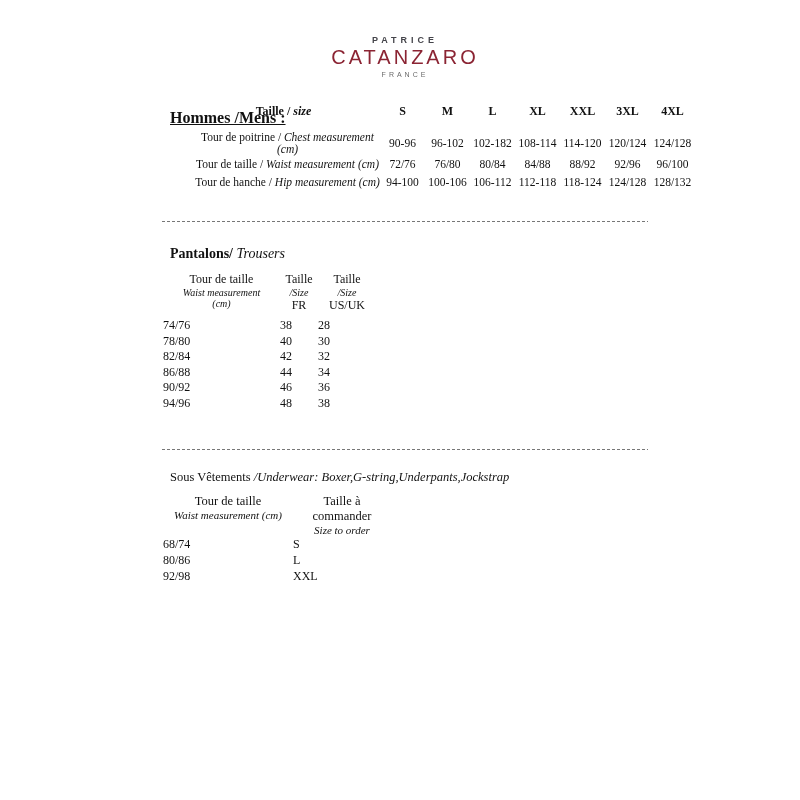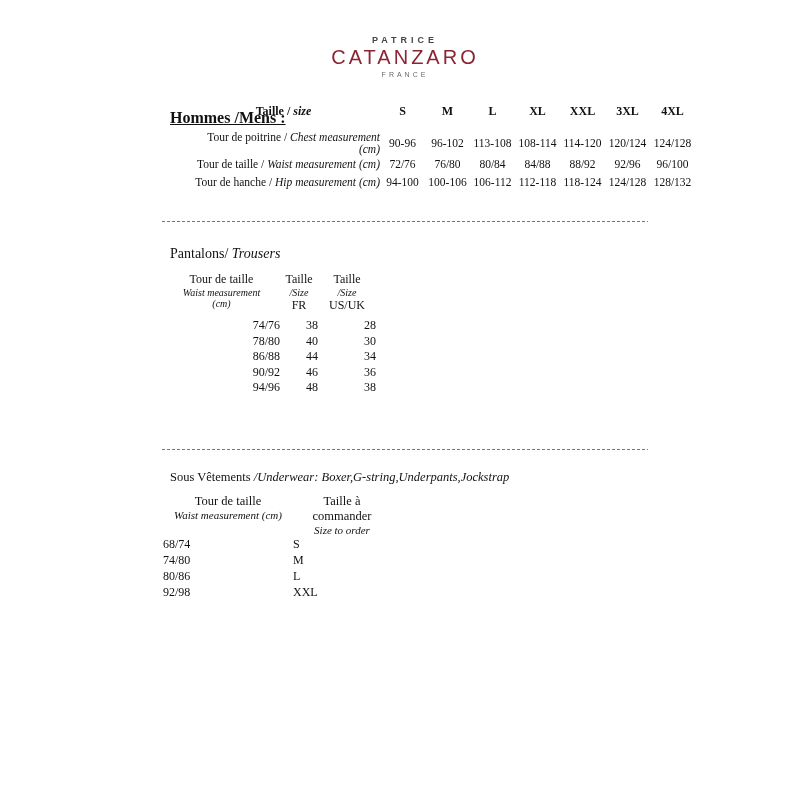--- a/index.html
+++ b/index.html
@@ -10,47 +10,47 @@
   }
   
   .logo { position:absolute; top:35px; left:0; width:810px; text-align:center; font-family:"Liberation Sans", sans-serif; }
   .logo-top { font-size:9px; letter-spacing:4px; color:#44444a; font-weight:bold; }
   .logo-name { font-size:20px; letter-spacing:3px; color:#8b2433; margin-top:1px; }
   .logo-bottom { font-size:7px; letter-spacing:3px; color:#6a6a6a; margin-top:2px; }
   
   .mens-heading { position:absolute; left:170px; top:66px; font-size:16px; font-weight:bold; text-decoration:underline;margin-top:43px; }
   .trousers-heading { position:absolute; left:170px; top:246px; font-size:14px; }
   .underwear-heading { position:absolute; left:170px; top:470px; font-size:12.5px; }
-  .bold { font-weight:normal; }
+  .bold { font-weight:bold; }
   .italic { font-style:italic; }
   
   .dash {
     position:absolute; left:162px; width:486px; height:1px;
     background:repeating-linear-gradient(to right, #777 0 3px, transparent 3px 5px);
   }
   .dash-1 { top:221px; }
   .dash-2 { top:449px; }
   
   table { border-collapse:collapse; table-layout:fixed; }
   td, th { vertical-align:middle; font-weight:normal; }
   
   .mens-table { position:absolute; left:163px; top:99px; font-size:11.5px;margin-left:24px; }
   .mens-table col.c-label { width:193px; }
   .mens-table col.c-size { width:45px; }
   .mens-table th { height:32px; vertical-align:top; padding-top:5px; font-size:12px; font-weight:bold; text-align:center; }
   .mens-table td { height:18px; text-align:center; }
-  .mens-table td.label { text-align:right; padding-left:8px; }
+  .mens-table td.label { text-align:center; padding-left:8px; }
   
   .trousers-table { position:absolute; left:163px; top:272px; font-size:12px; }
   .trousers-table col.t-waist { width:117px; }
   .trousers-table col.t-fr { width:38px; }
   .trousers-table col.t-us { width:58px; }
   .trousers-table th { height:46px; vertical-align:top; text-align:center; font-size:12px; }
   .trousers-table th .sub { font-size:10px; font-style:italic; }
-  .trousers-table td { height:15.5px; text-align:right; }
+  .trousers-table td { height:15.5px; text-align:left; }
   
   .underwear-table { position:absolute; left:163px; top:494px; font-size:12px; }
   .underwear-table col.u-waist { width:130px; }
   .underwear-table col.u-size { width:98px; }
   .underwear-table th { height:34px; vertical-align:top; text-align:center; font-size:12.5px; }
   .underwear-table th .sub { font-size:11px; font-style:italic; font-weight:normal; }
   .underwear-table td { height:16px; text-align:left; }
 </style>
 </head>
 <body>
@@ -90,21 +90,21 @@
         <th>4XL</th>
       </tr>
     </thead>
     <tbody>
       <tr>
         <td class="label">
           <span>Tour de poitrine / </span><span class="italic">Chest measurement (cm)</span>
         </td>
         <td>90-96</td>
         <td>96-102</td>
-        <td>113-108</td>
+        <td>102-182</td>
         <td>108-114</td>
         <td>114-120</td>
         <td>120/124</td>
         <td>124/128</td>
       </tr>
       <tr>
         <td class="label">
           <span>Tour de taille / </span><span class="italic">Waist measurement (cm)</span>
         </td>
         <td>72/76</td>
@@ -166,20 +166,25 @@
         <td>74/76</td>
         <td>38</td>
         <td>28</td>
       </tr>
       <tr>
         <td>78/80</td>
         <td>40</td>
         <td>30</td>
       </tr>
       <tr>
+        <td>82/84</td>
+        <td>42</td>
+        <td>32</td>
+      </tr>
+      <tr>
         <td>86/88</td>
         <td>44</td>
         <td>34</td>
       </tr>
       <tr>
         <td>90/92</td>
         <td>46</td>
         <td>36</td>
       </tr>
       <tr>
@@ -212,24 +217,20 @@
           <div class="sub">Size to order</div>
         </th>
       </tr>
     </thead>
     <tbody>
       <tr>
         <td>68/74</td>
         <td>S</td>
       </tr>
       <tr>
-        <td>74/80</td>
-        <td>M</td>
-      </tr>
-      <tr>
         <td>80/86</td>
         <td>L</td>
       </tr>
       <tr>
         <td>92/98</td>
         <td>XXL</td>
       </tr>
     </tbody>
   </table>
 

